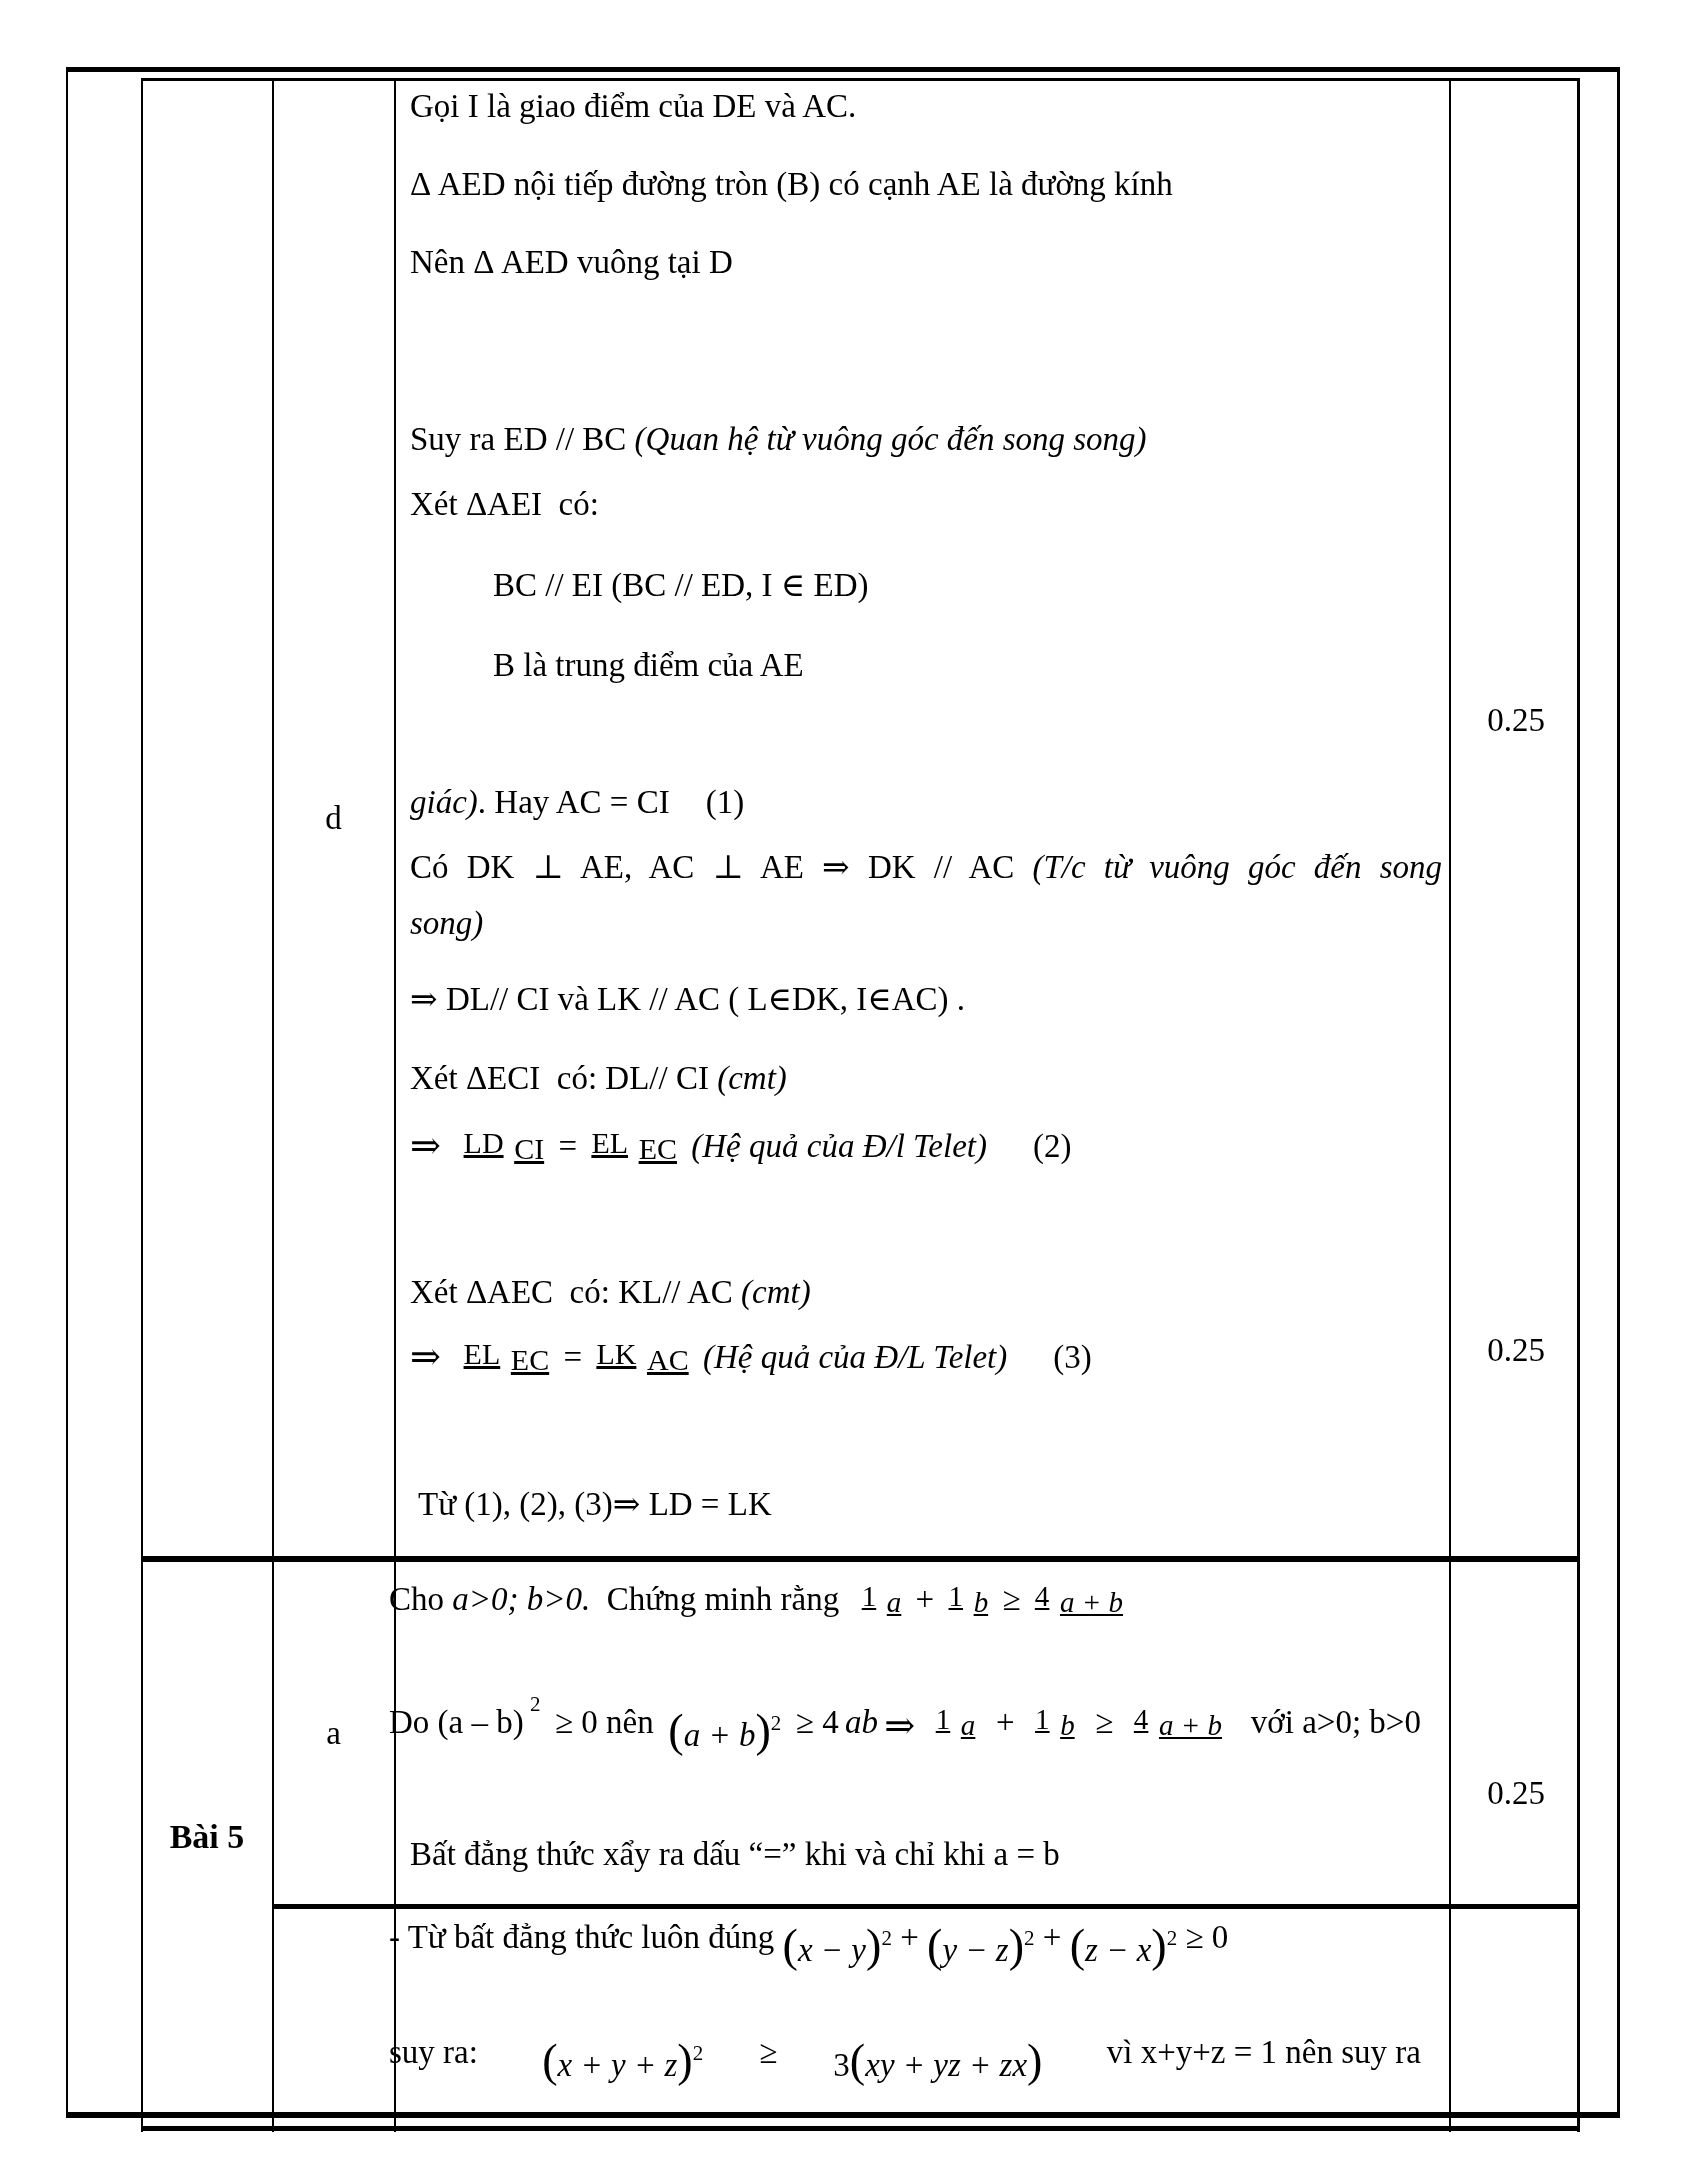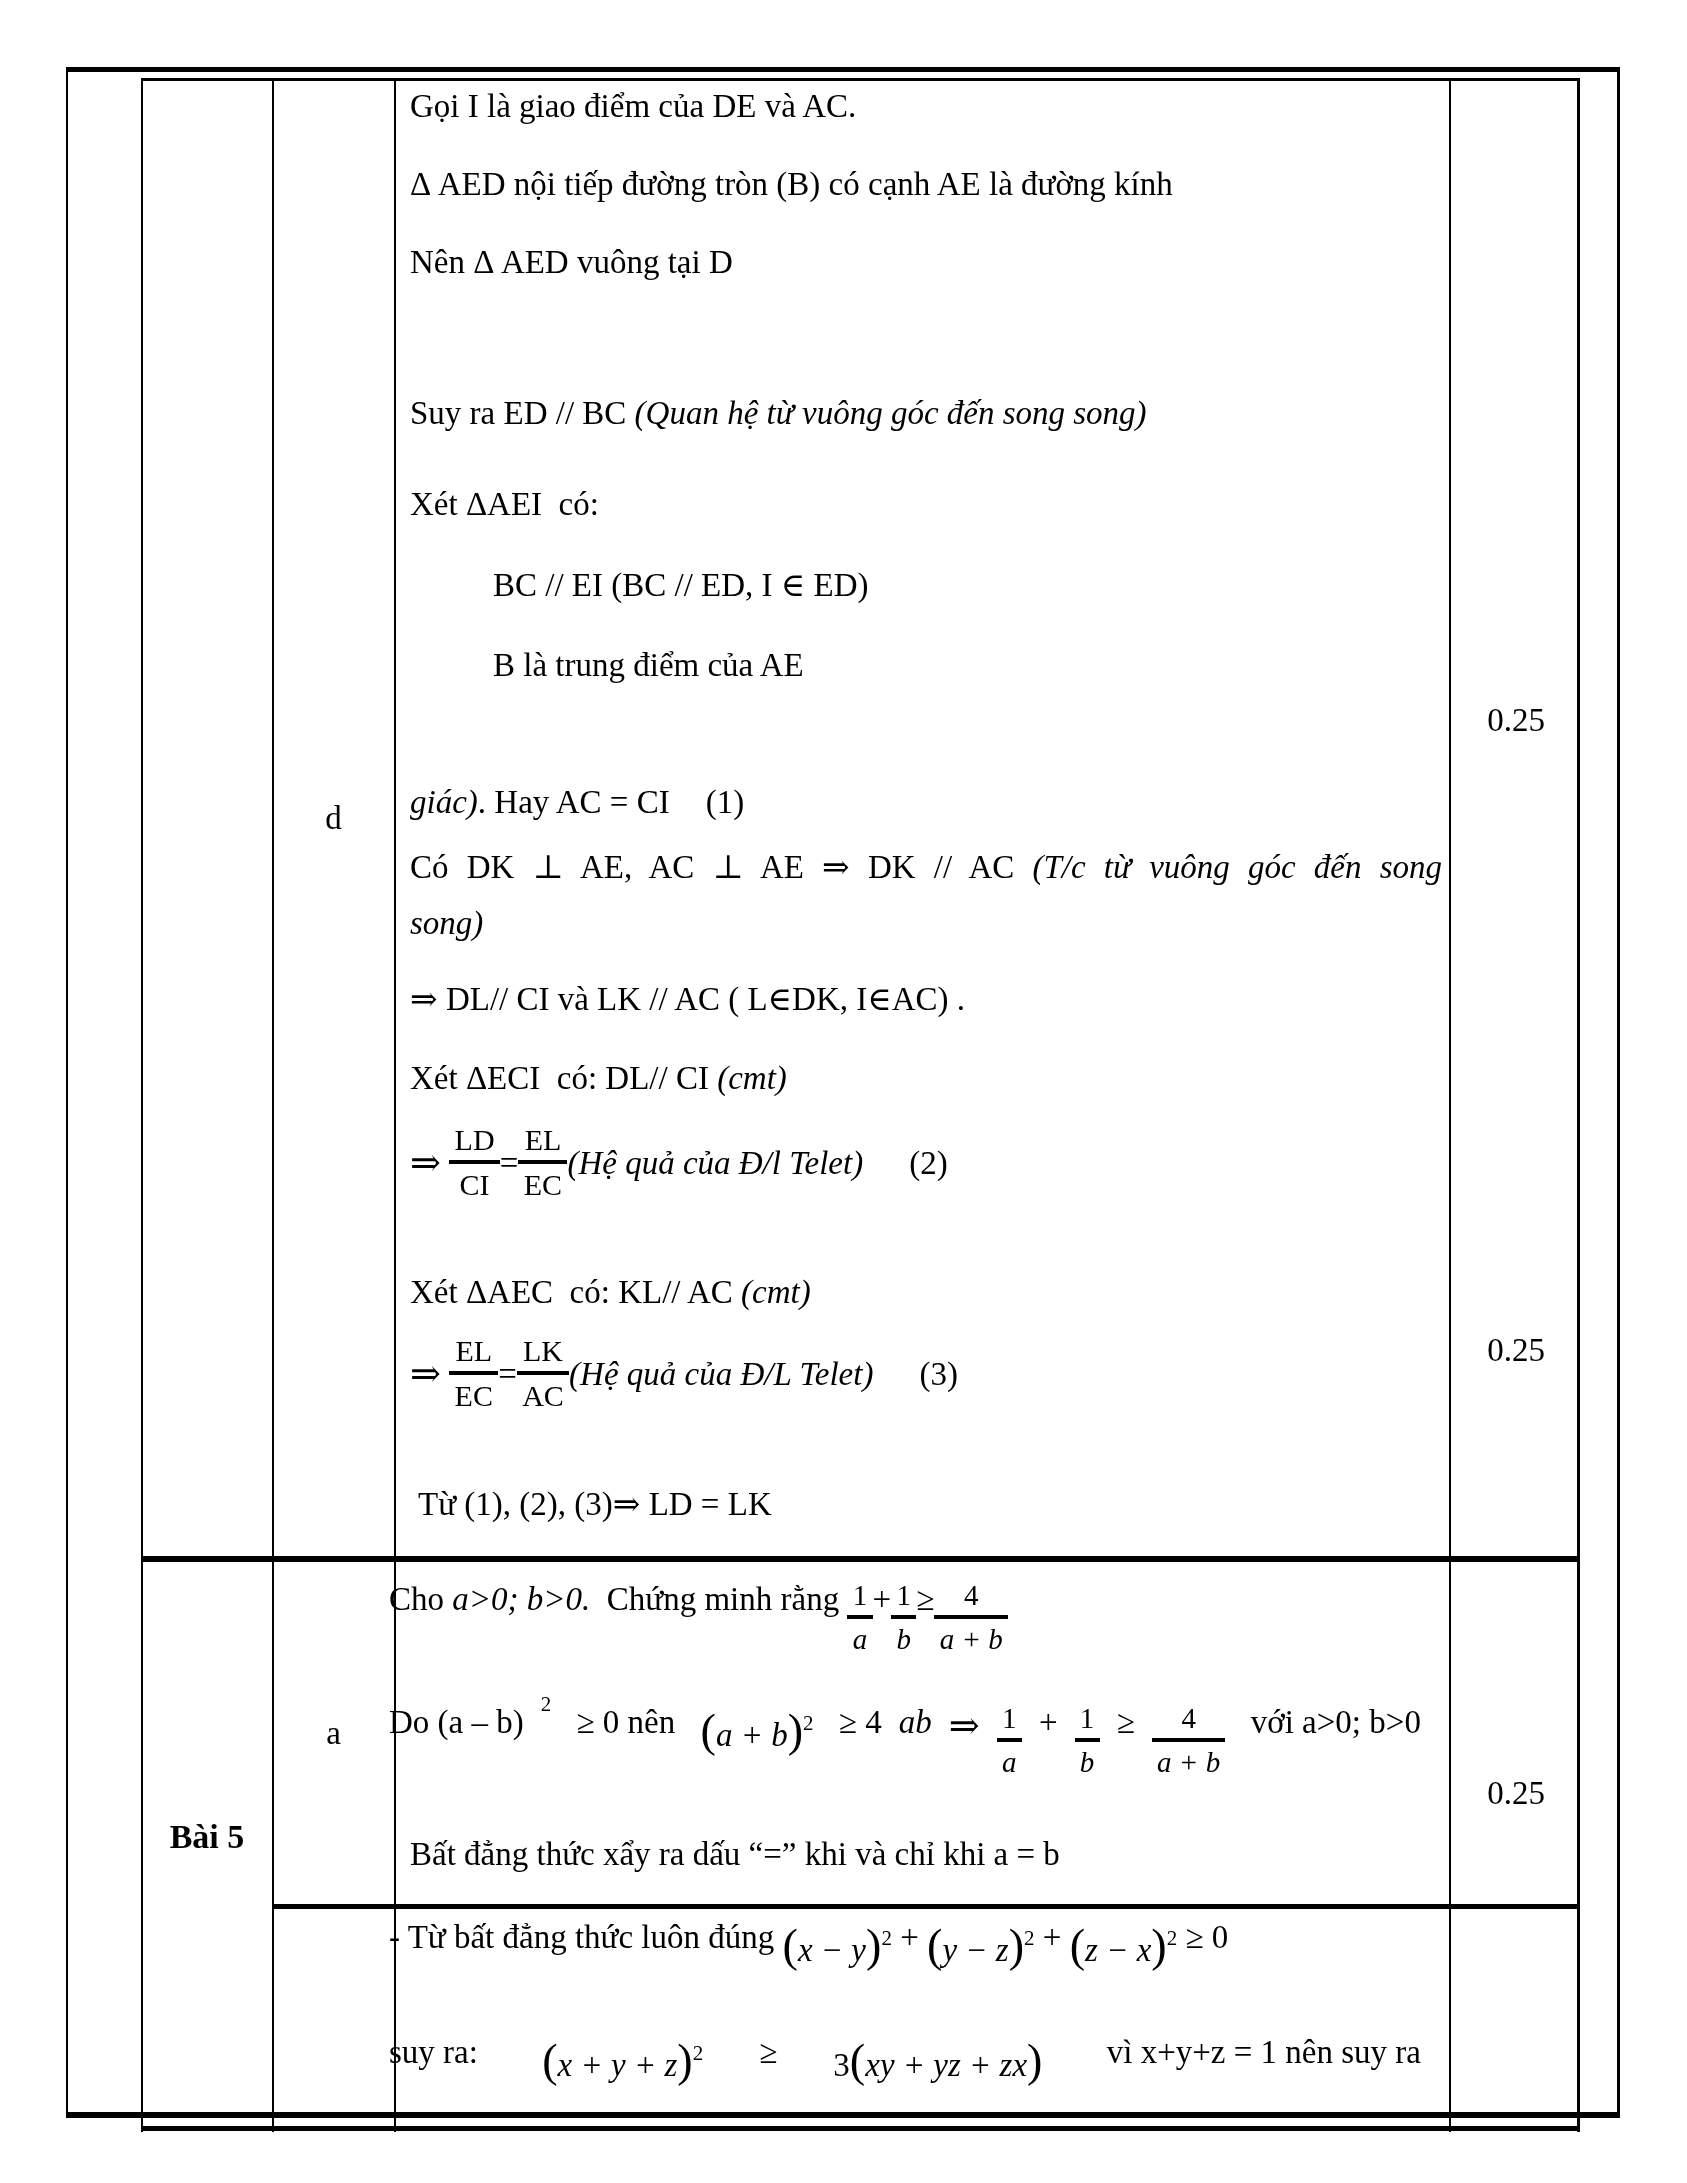--- a/index.html
+++ b/index.html
@@ -12,21 +12,21 @@
   .line{position:absolute;left:410px;font-size:33px;line-height:42px;white-space:pre;}
   .indent{left:493px;}
   .just{white-space:normal;width:1032px;text-align:justify;text-align-last:justify;}
   .it{font-style:italic;}
   .cell{position:absolute;display:flex;align-items:center;justify-content:center;}
   .cell-label{font-size:33px;}
   .cell-bai{font-size:34px;font-weight:bold;}
   .score{position:absolute;left:1451px;width:130px;text-align:center;font-size:33px;}
   .fx{display:flex;align-items:center;white-space:pre;}
   .fx .arr{font-size:37px;}
-  .frac{display:inline-flex;flex-direction:column;align-items:center;margin:0 0;vertical-align:middle;}
+  .frac{display:inline-flex;align-items:center;margin:0 9px;vertical-align:middle;text-decoration:underline;}
   .frac .num{padding:0 5.3px 5.3px 5.3px;line-height:1;}
   .frac .bar{align-self:stretch;height:3.3px;background:#000;}
   .frac .den{padding:6.6px 5.3px 0 5.3px;line-height:1;}
   .fx-d .frac .num,.fx-d .frac .den{font-size:30px;}
   .fx-a .frac .num,.fx-a .frac .den{font-size:29px;}
   .fx .note{font-style:italic;}
   .fx .tag{margin-left:46px;}
   sup{font-size:21px;vertical-align:16px;line-height:0;}
   .bp{font-size:140%;font-style:normal;}
   .mathline{display:flex;align-items:flex-start;position:absolute;left:389px;font-size:33px;white-space:pre;}
@@ -63,21 +63,21 @@
     <span>a</span>
   </div>
 
   <div class="score" style="top:702px"><span>0.25</span></div>
   <div class="score" style="top:1332px"><span>0.25</span></div>
   <div class="score" style="top:1775px"><span>0.25</span></div>
 
   <div class="line" style="top:85px"><span>Gọi I là giao điểm của DE và AC.</span></div>
   <div class="line" style="top:163px"><span>Δ AED nội tiếp đường tròn (B) có cạnh AE là đường kính</span></div>
   <div class="line" style="top:241px"><span>Nên Δ AED vuông tại D</span></div>
-  <div class="line" style="top:392px"><span>Suy ra ED // BC </span><i class="it">(Quan hệ từ vuông góc đến song song)</i></div>
+  <div class="line" style="top:418px"><span>Suy ra ED // BC </span><i class="it">(Quan hệ từ vuông góc đến song song)</i></div>
   <div class="line" style="top:483px"><span>Xét ΔAEI  có:</span></div>
   <div class="line indent" style="top:564px"><span>BC // EI (BC // ED, I ∈ ED)</span></div>
   <div class="line indent" style="top:644px"><span>B là trung điểm của AE</span></div>
   <div class="line" style="top:781px"><i class="it">giác)</i><span>. Hay AC = CI</span><span style="margin-left:36px">(1)</span></div>
   <div class="line just" style="top:846px"><span>Có DK ⊥ AE, AC ⊥ AE ⇒ DK // AC </span><i class="it">(T/c từ vuông góc đến song</i></div>
   <div class="line" style="top:902px"><i class="it">song)</i></div>
   <div class="line" style="top:978px"><span>⇒ DL// CI và LK // AC ( L∈DK, I∈AC) .</span></div>
   <div class="line" style="top:1057px"><span>Xét ΔECI  có: DL// CI </span><i class="it">(cmt)</i></div>
 
   <div class="line fx fx-d" style="top:1125px">

